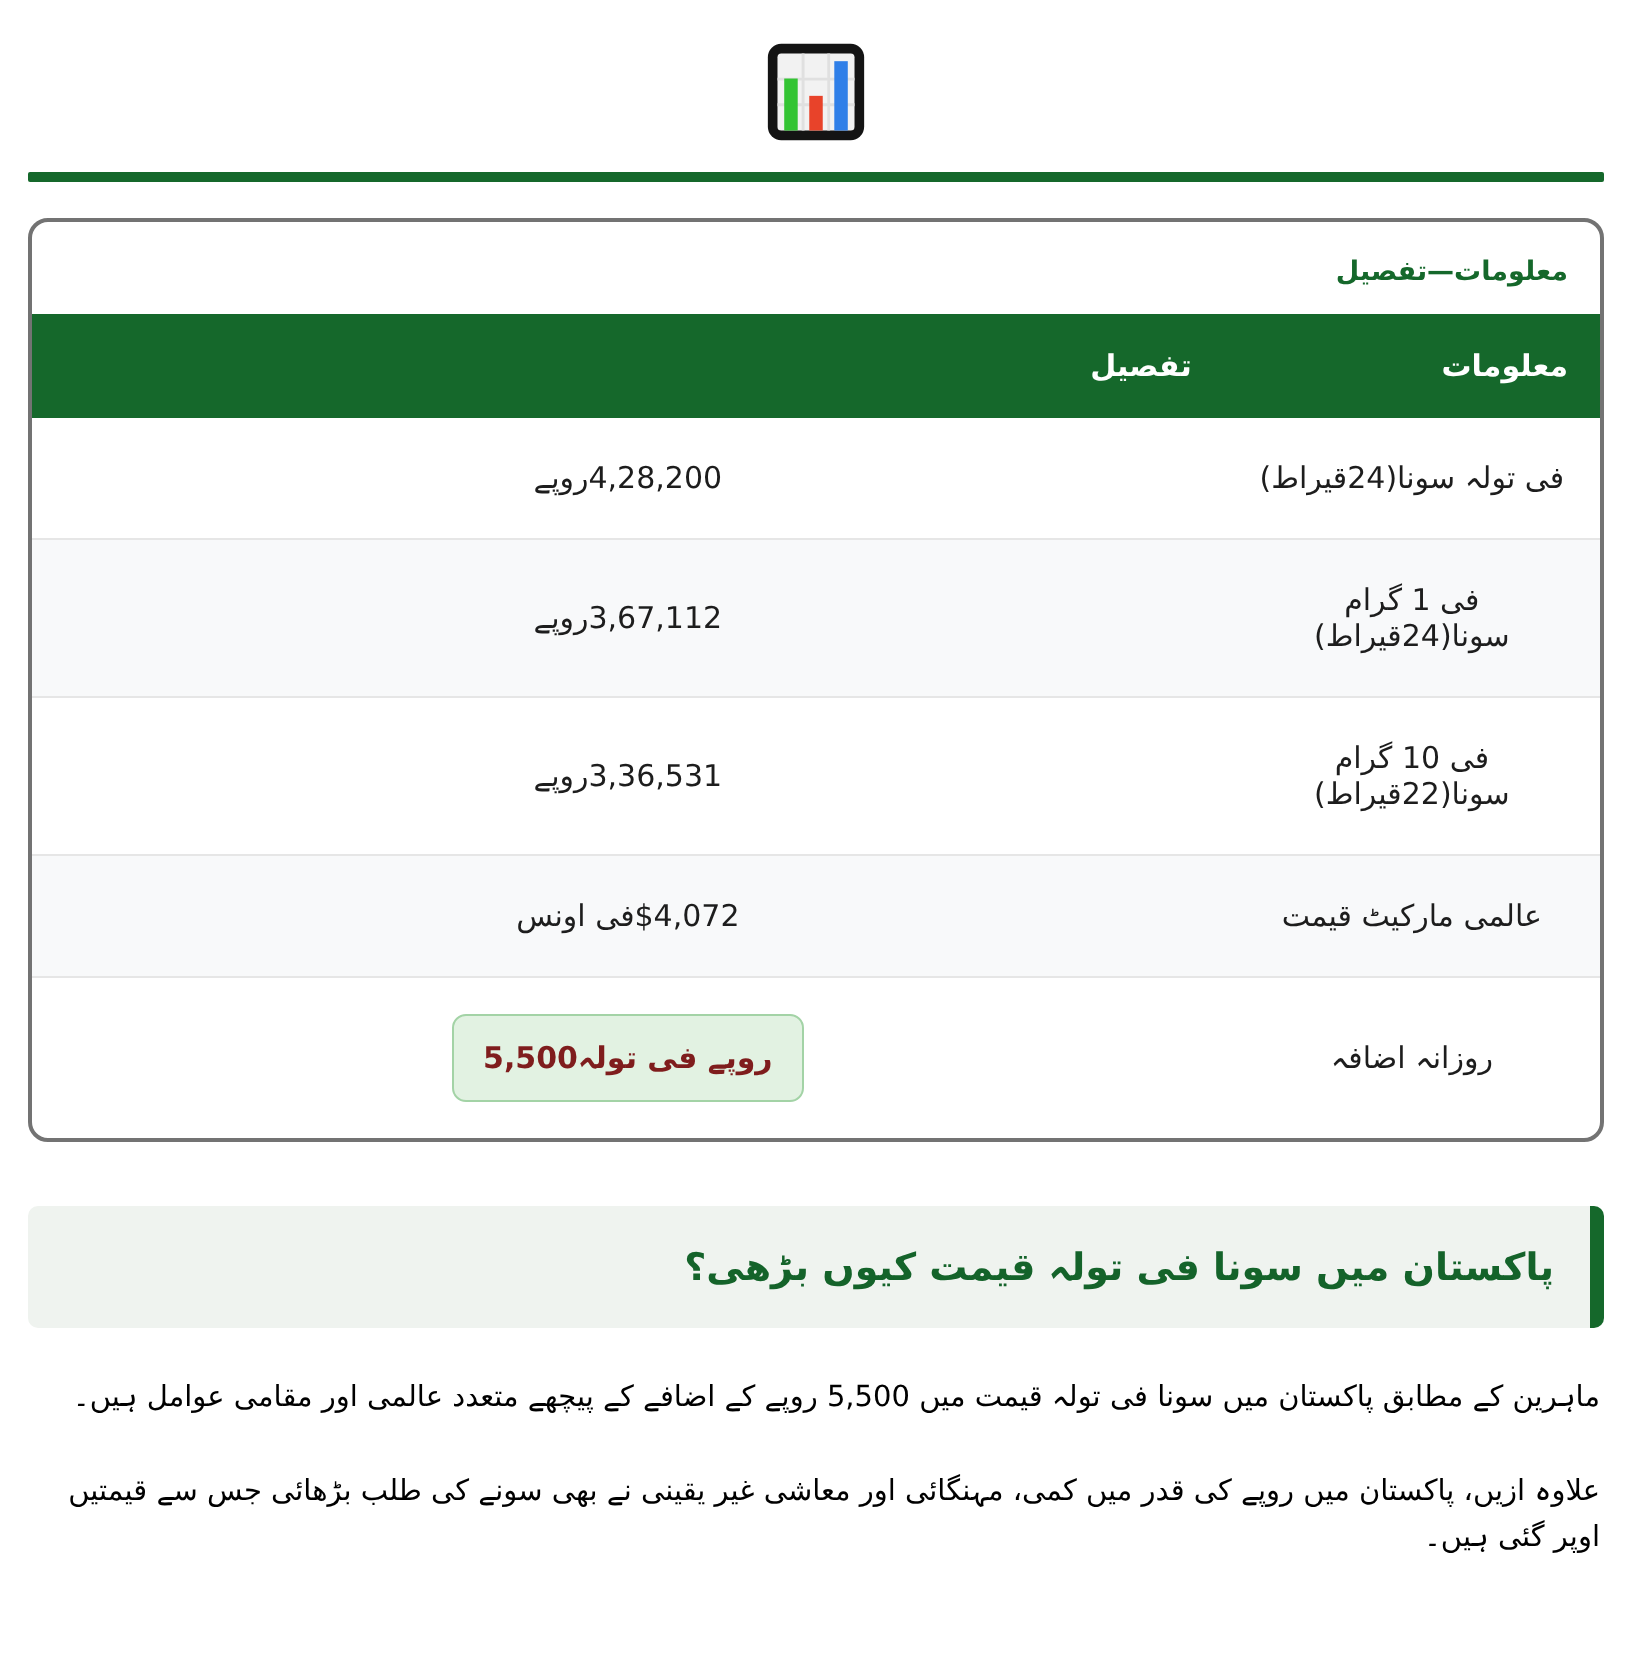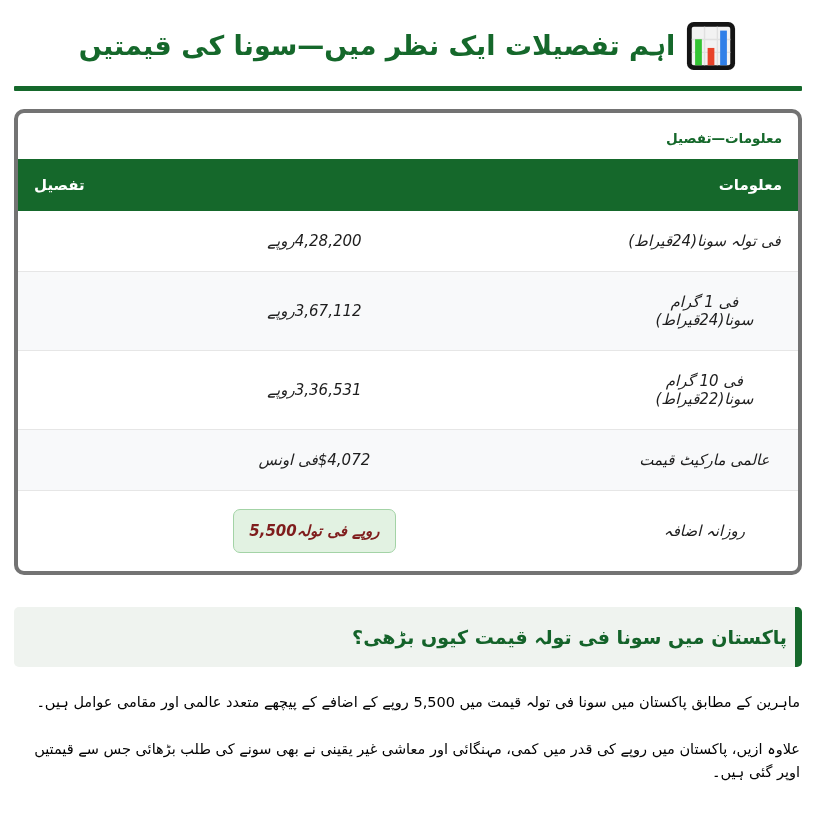--- a/index.html
+++ b/index.html
@@ -31,21 +31,21 @@
   .title-rule {
     height: 5px;
     background: #15682b;
     margin: 14px 14px 0;
     border-radius: 1px;
   }
 
   
   .card {
     margin: 18px 14px 0;
-    border: 4px solid #737373;
+    border: 2px solid #737373;
     border-radius: 10px;
     overflow: hidden;
     background: #ffffff;
   }
   .card-caption {
     padding: 17px 16px 13px;
     color: #15682b;
     font-size: 13.5px;
     font-weight: 600;
     text-align: start;
@@ -55,27 +55,26 @@
     border-collapse: collapse;
   }
   .price-table th {
     background: #15682b;
     color: #ffffff;
     font-size: 15px;
     font-weight: bold;
     padding: 17px 16px;
   }
   .price-table th.col-label { width: 24%; text-align: right; }
-  .price-table th.col-value { text-align: left; }
+  .price-table th.col-value { text-align: right; }
   .price-table td {
     padding: 21px 16px;
     font-size: 15px;
     color: #1d1d1d;
     border-top: 1px solid #e6e6e6;
-    font-style: italic;
   }
   .price-table tbody tr:first-child td { border-top: none; }
   .price-table tbody tr:nth-child(even) td { background: #f8f9fa; }
   .cell-label { text-align: center; }
   .cell-value { text-align: center; }
   .badge-row td { padding: 18px 16px; }
   .badge {
     display: inline-block;
     background: #e2f2e2;
     border: 1px solid #a3d3a6;
@@ -87,21 +86,21 @@
     direction: ltr;
     unicode-bidi: isolate;
   }
 
   
   .why-section { margin: 32px 14px 0; padding-bottom: 20px; }
   .why-heading {
     background: #eff3ef;
     border-right: 7px solid #15682b;
     border-radius: 5px;
-    padding: 19px 8px;
+    padding: 19px 18px;
     color: #14632a;
     font-size: 19px;
     font-weight: bold;
     text-align: start;
   }
   .why-section p {
     margin: 24px 2px 0;
     font-size: 14.5px;
     line-height: 1.6;
     color: #000000;
@@ -118,21 +117,20 @@
       <span class="chart-icon">
         <svg width="52" height="52" viewBox="0 0 54 54" aria-hidden="true">
           <rect x="2" y="2" width="50" height="50" rx="7" fill="#141414"></rect>
           <rect x="7" y="7" width="40" height="40" rx="2" fill="#f2f2f2"></rect>
           <path d="M7 20.3 H47 M7 33.6 H47 M20.3 7 V47 M33.6 7 V47" stroke="#e0e0e0" stroke-width="1.5" fill="none"></path>
           <rect x="10.5" y="20" width="7" height="27" fill="#33c433"></rect>
           <rect x="23.5" y="29" width="7" height="18" fill="#e8432a"></rect>
           <rect x="36.5" y="11" width="7" height="36" fill="#2f7fe8"></rect>
         </svg>
       </span>
-      <span>اہم تفصیلات ایک نظر میں—سونا کی قیمتیں</span>
     </h1>
     <div class="title-rule"></div>
   </header>
 
   <section class="card">
     <div class="card-caption">معلومات—تفصیل</div>
     <table class="price-table">
       <thead>
         <tr>
           <th class="col-label">معلومات</th>

